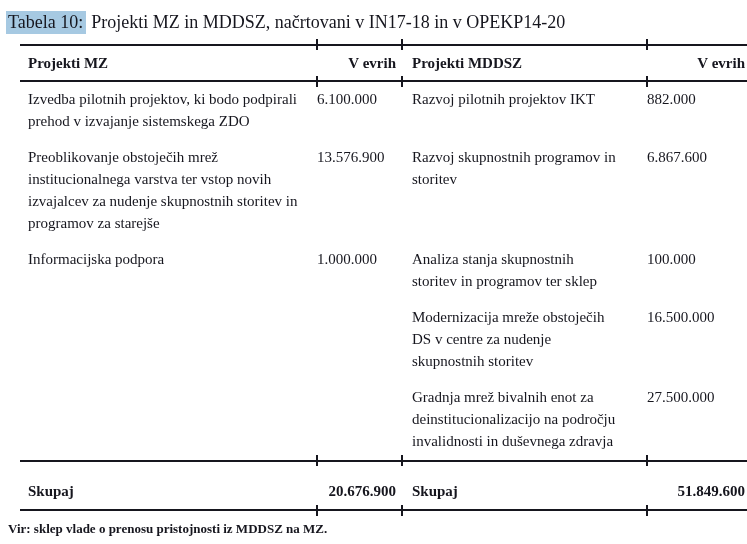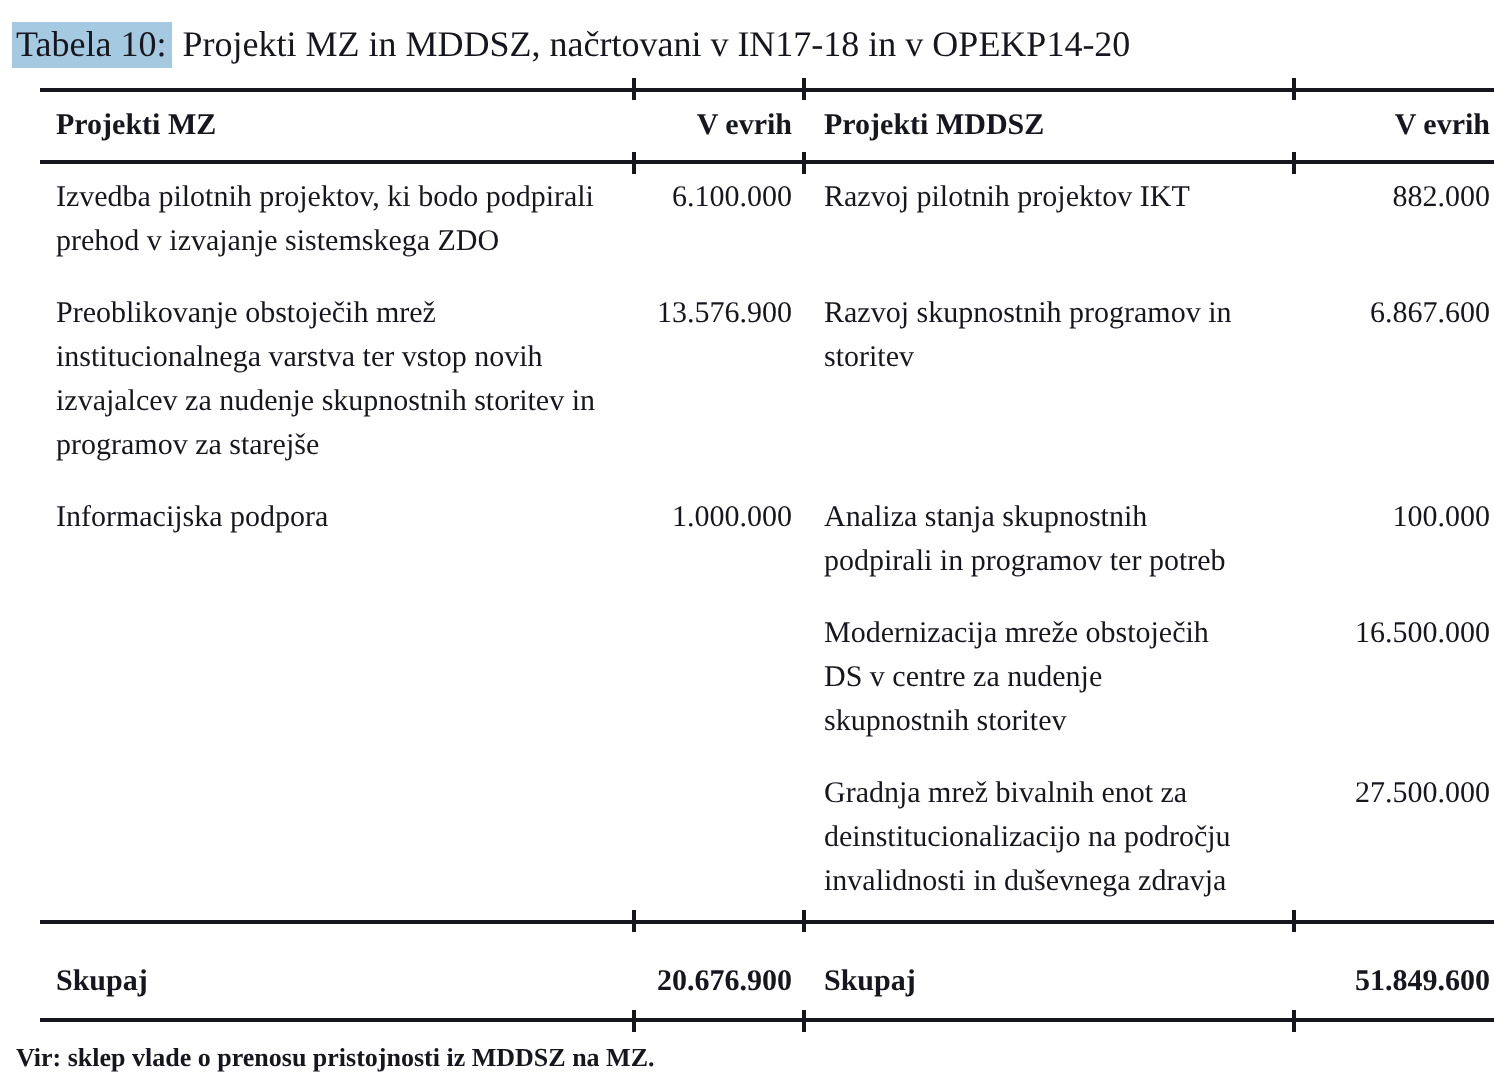--- a/index.html
+++ b/index.html
@@ -55,21 +55,21 @@
     border-bottom: 2px solid var(--rule, #16161e);
     font-weight: bold;
     padding: 6px 0 6px 8px;
     position: relative;
   }
   thead th.num { text-align: right; padding-right: 6px; padding-left: 0; }
   thead th.c3h { padding-left: 10px; }
   thead th.num.last { padding-right: 8px; }
 
   tbody td { padding: 6px 0 8px 8px; }
-  tbody td.num { text-align: right; padding-left: 0; padding-right: 6px; }
+  tbody td.num { text-align: left; padding-left: 0; padding-right: 6px; }
   tbody td.num.last { padding-right: 8px; }
   tbody td.mddsz-desc { padding-left: 10px; padding-right: 28px; }
   tbody td.mz-desc { padding-right: 16px; }
 
   tfoot td {
     border-top: 2px solid var(--rule, #16161e);
     border-bottom: 2px solid var(--rule, #16161e);
     font-weight: bold;
     padding: 18px 0 7px 8px;
     position: relative;
@@ -140,21 +140,21 @@
       </tr>
       <tr>
         <td class="mz-desc">Preoblikovanje obstoječih mrež institucionalnega varstva ter vstop novih izvajalcev za nudenje skupnostnih storitev in programov za starejše</td>
         <td class="num">13.576.900</td>
         <td class="mddsz-desc">Razvoj skupnostnih programov in storitev</td>
         <td class="num last">6.867.600</td>
       </tr>
       <tr>
         <td class="mz-desc">Informacijska podpora</td>
         <td class="num">1.000.000</td>
-        <td class="mddsz-desc">Analiza stanja skupnostnih podpirali in programov ter potreb</td>
+        <td class="mddsz-desc">Analiza stanja skupnostnih storitev in programov ter sklep</td>
         <td class="num last">100.000</td>
       </tr>
       <tr>
         <td class="mz-desc"></td>
         <td class="num"></td>
         <td class="mddsz-desc">Modernizacija mreže obstoječih DS v centre za nudenje skupnostnih storitev</td>
         <td class="num last">16.500.000</td>
       </tr>
       <tr>
         <td class="mz-desc"></td>

